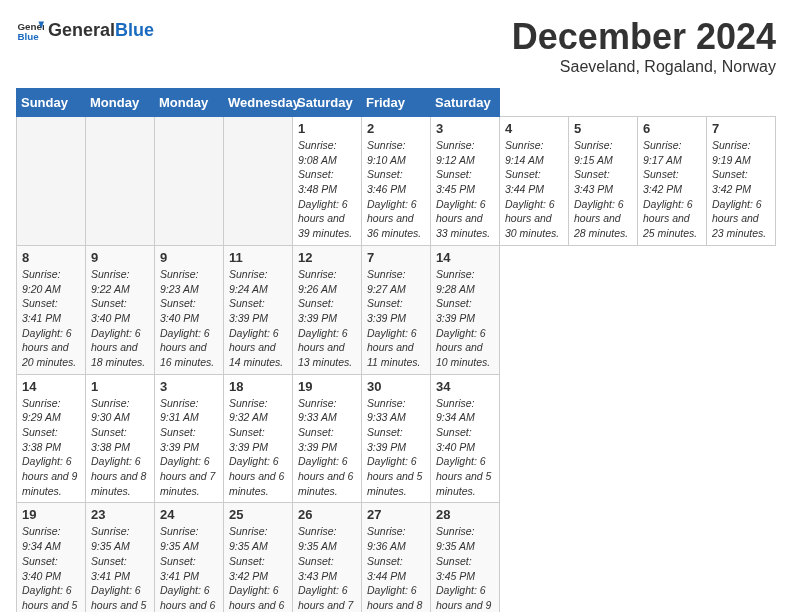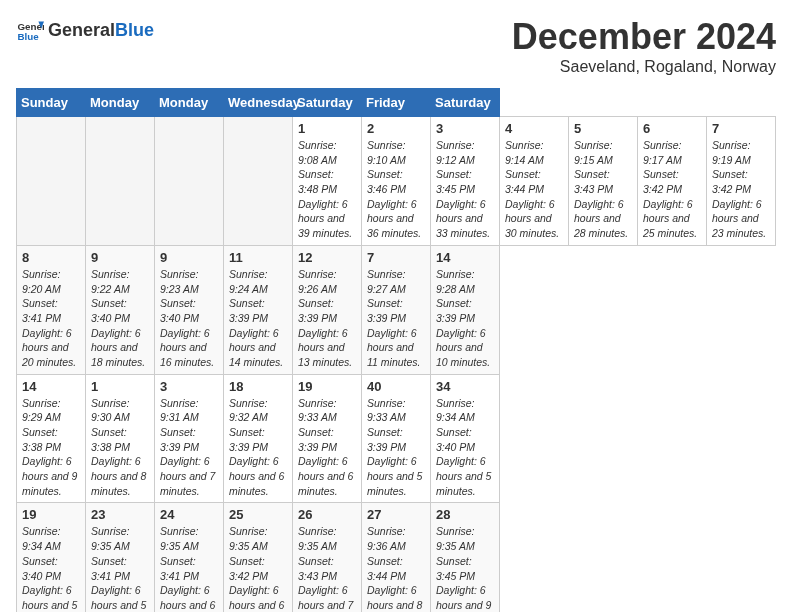--- a/index.html
+++ b/index.html
@@ -191,21 +191,21 @@
         </td>
         <td>
           <span class="day-number">18</span>
           <div class="day-info">Sunrise: 9:32 AM<br>Sunset: 3:39 PM<br>Daylight: 6 hours and 6 minutes.</div>
         </td>
         <td>
           <span class="day-number">19</span>
           <div class="day-info">Sunrise: 9:33 AM<br>Sunset: 3:39 PM<br>Daylight: 6 hours and 6 minutes.</div>
         </td>
         <td>
-          <span class="day-number">40</span>
+          <span class="day-number">30</span>
           <div class="day-info">Sunrise: 9:33 AM<br>Sunset: 3:39 PM<br>Daylight: 6 hours and 5 minutes.</div>
         </td>
         <td>
           <span class="day-number">34</span>
           <div class="day-info">Sunrise: 9:34 AM<br>Sunset: 3:40 PM<br>Daylight: 6 hours and 5 minutes.</div>
         </td>
       </tr>
       <tr>
         <td>
           <span class="day-number">19</span>

